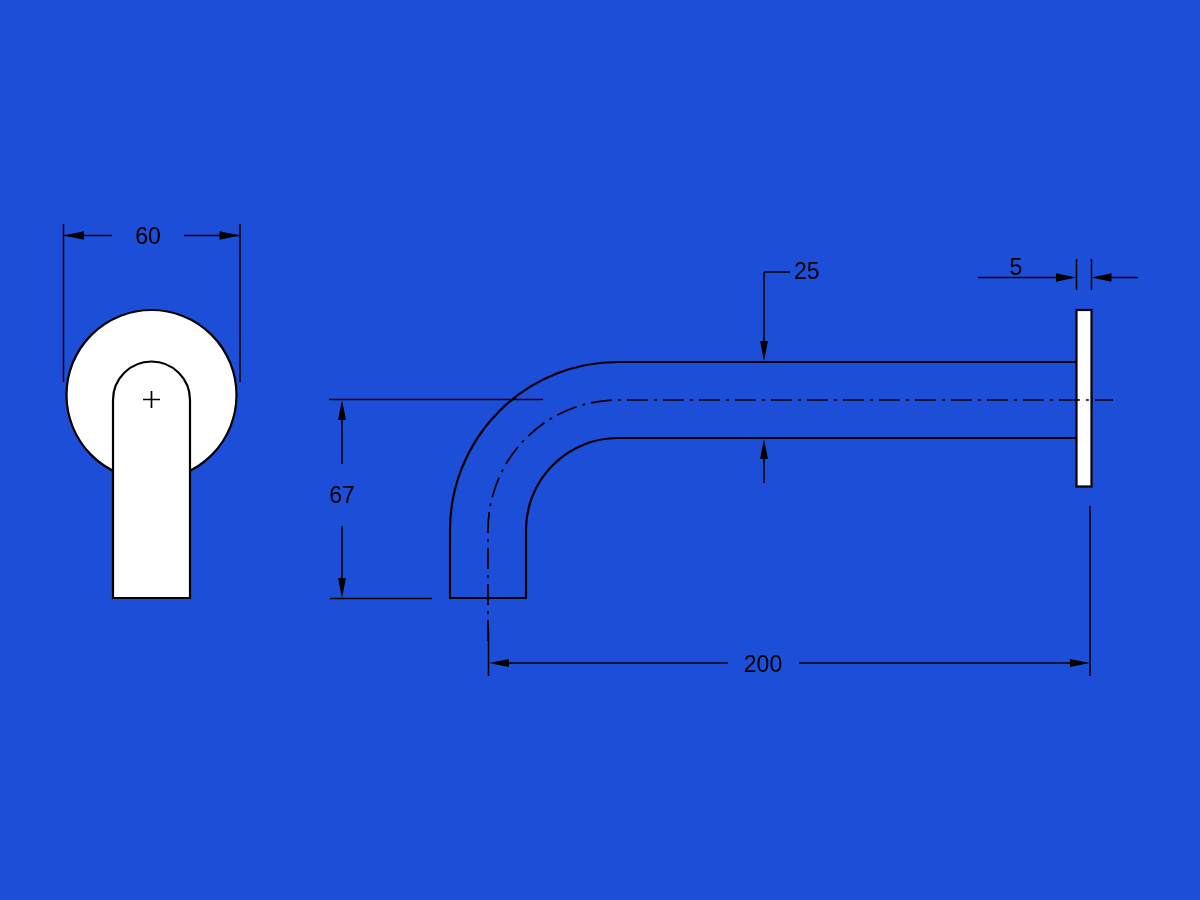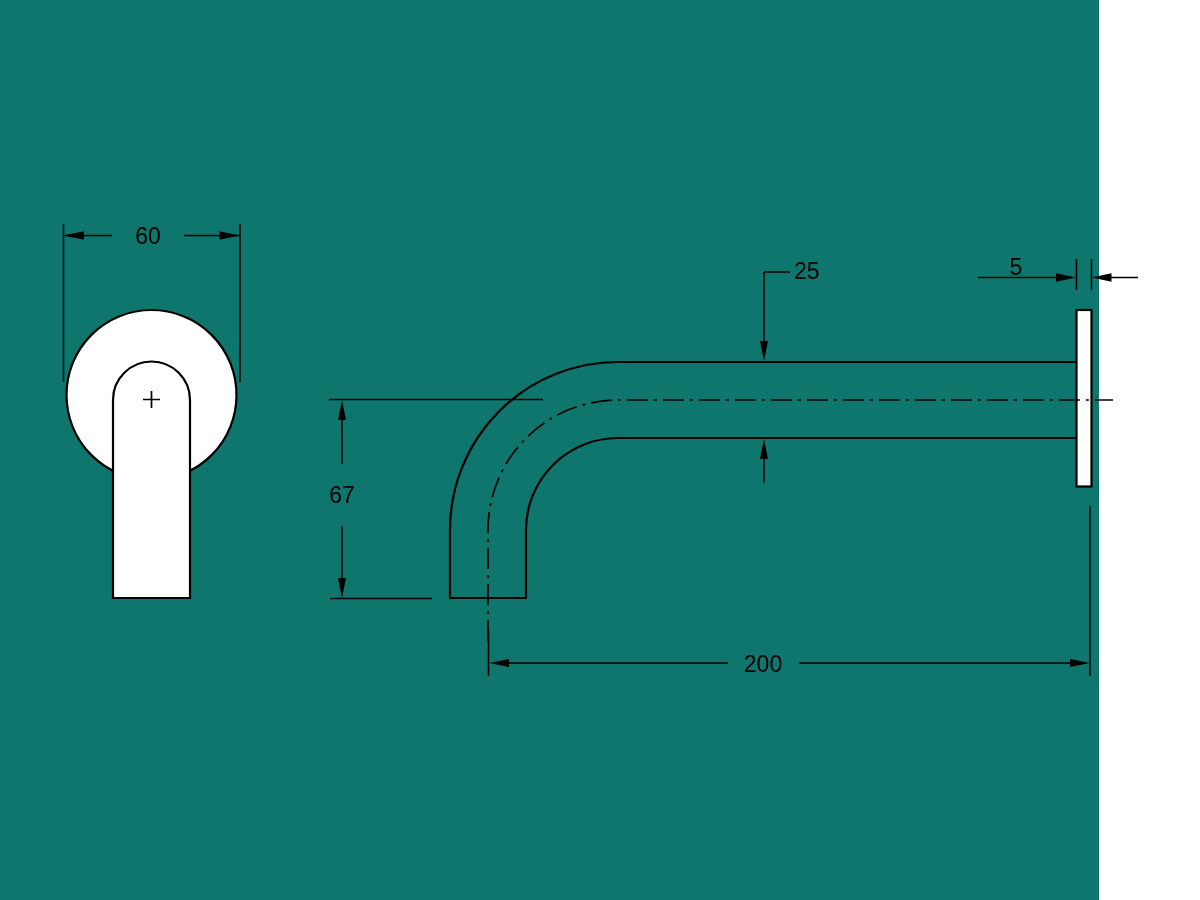--- a/index.html
+++ b/index.html
@@ -5,23 +5,23 @@
   html, body {
     margin: 0;
     padding: 0;
     width: 1200px;
     height: 900px;
     background: #ffffff;
     overflow: hidden;
   }
   .canvas {
     position: relative;
-    width: 1099px;
+    width: 1200px;
     height: 900px;
-    background: #0f766e;
+    background: #1d4ed8;
   }
   svg {
     position: absolute;
     left: 0;
     top: 0;
   }
   .outline {
     fill: none;
     stroke: #000000;
     stroke-width: 2.2;

